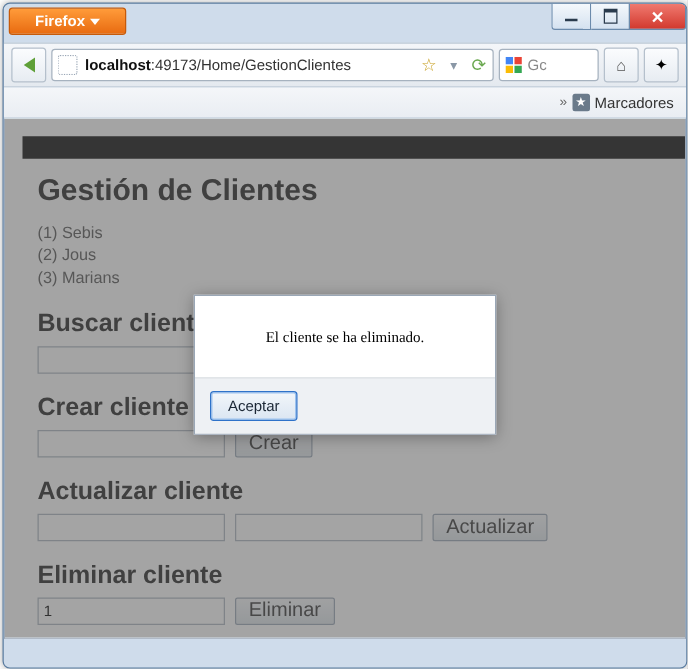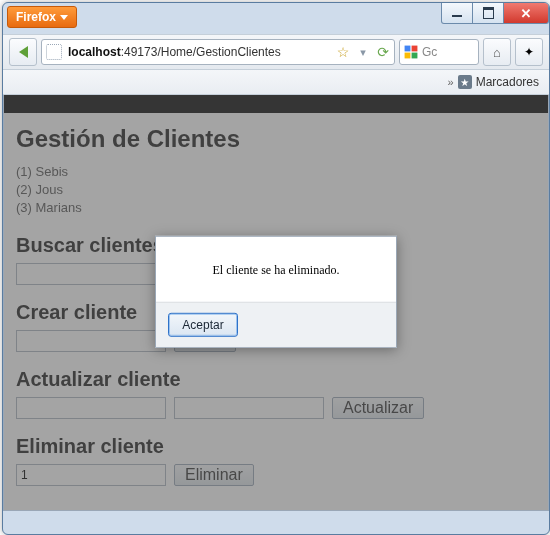--- a/index.html
+++ b/index.html
@@ -27,21 +27,21 @@
   }
   .titlebar {
     position: relative;
     height: 28px;
     display: flex;
     align-items: flex-start;
     padding: 3px 4px 0 4px;
   }
   .ff-menu-btn {
     height: 20px;
-    padding: 0 8px;
+    padding: 0 20px;
     background: linear-gradient(#ff9b3a,#e86b10);
     color: #fff;
     border: 1px solid #c65a0a;
     border-radius: 3px;
     font-size: 12px;
     font-weight: bold;
     display: flex;
     align-items: center;
     gap: 4px;
     cursor: pointer;
@@ -246,23 +246,24 @@
   
   .viewport {
     position: relative;
     height: calc(100% - 28px - 28px - 34px - 24px - 2px);
     border: 1px solid #9aa7b6;
     border-top: none;
     background: #fff;
     overflow: hidden;
   }
   .page {
-    padding: 0 12px 12px 12px;
+    padding: 14px 12px 12px 12px;
     font-family: Arial, sans-serif;
     color: #222;
+    margin-left: 14px;
   }
   .page .blackbar {
     margin: 0 -12px 12px -12px;
     height: 18px;
     background: #0b0b0b;
   }
   .page h1 {
     margin: 4px 0 10px 0;
     font-size: 24px;
     font-weight: bold;

